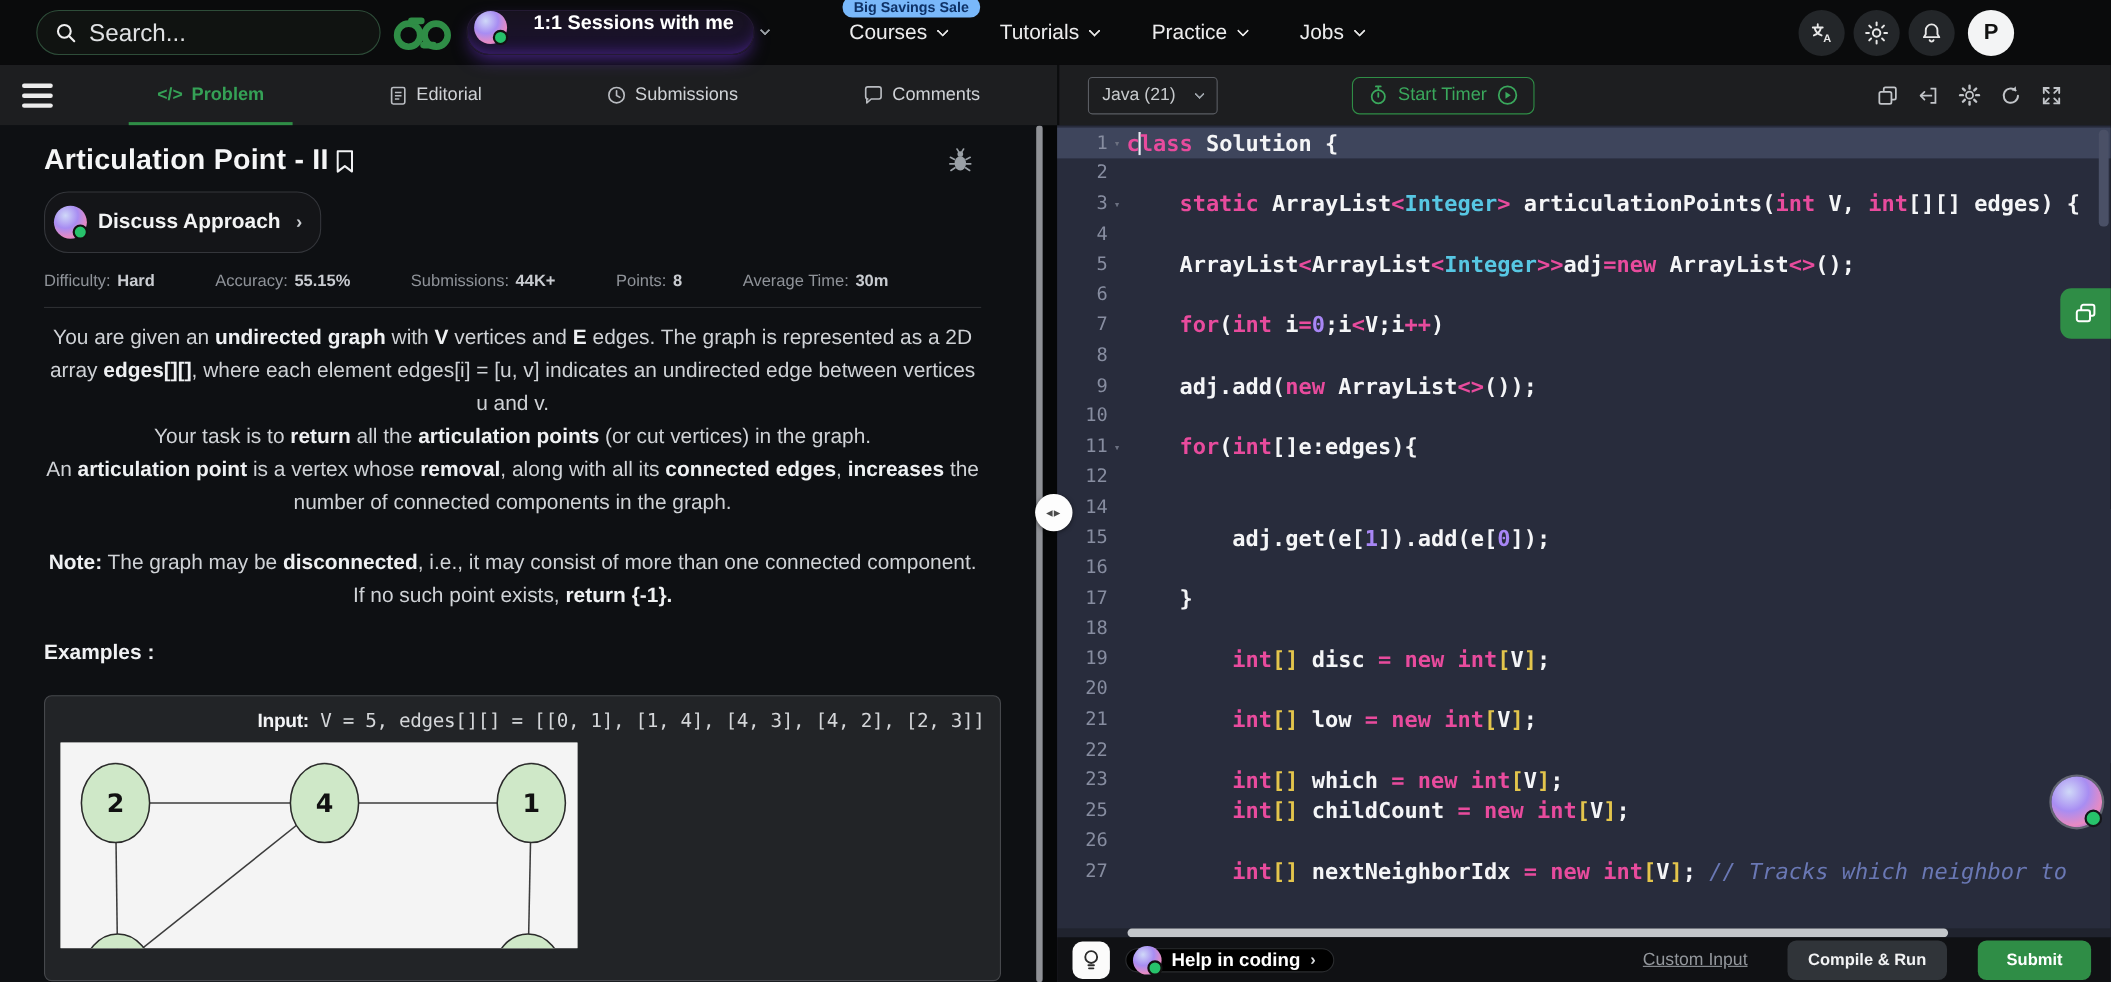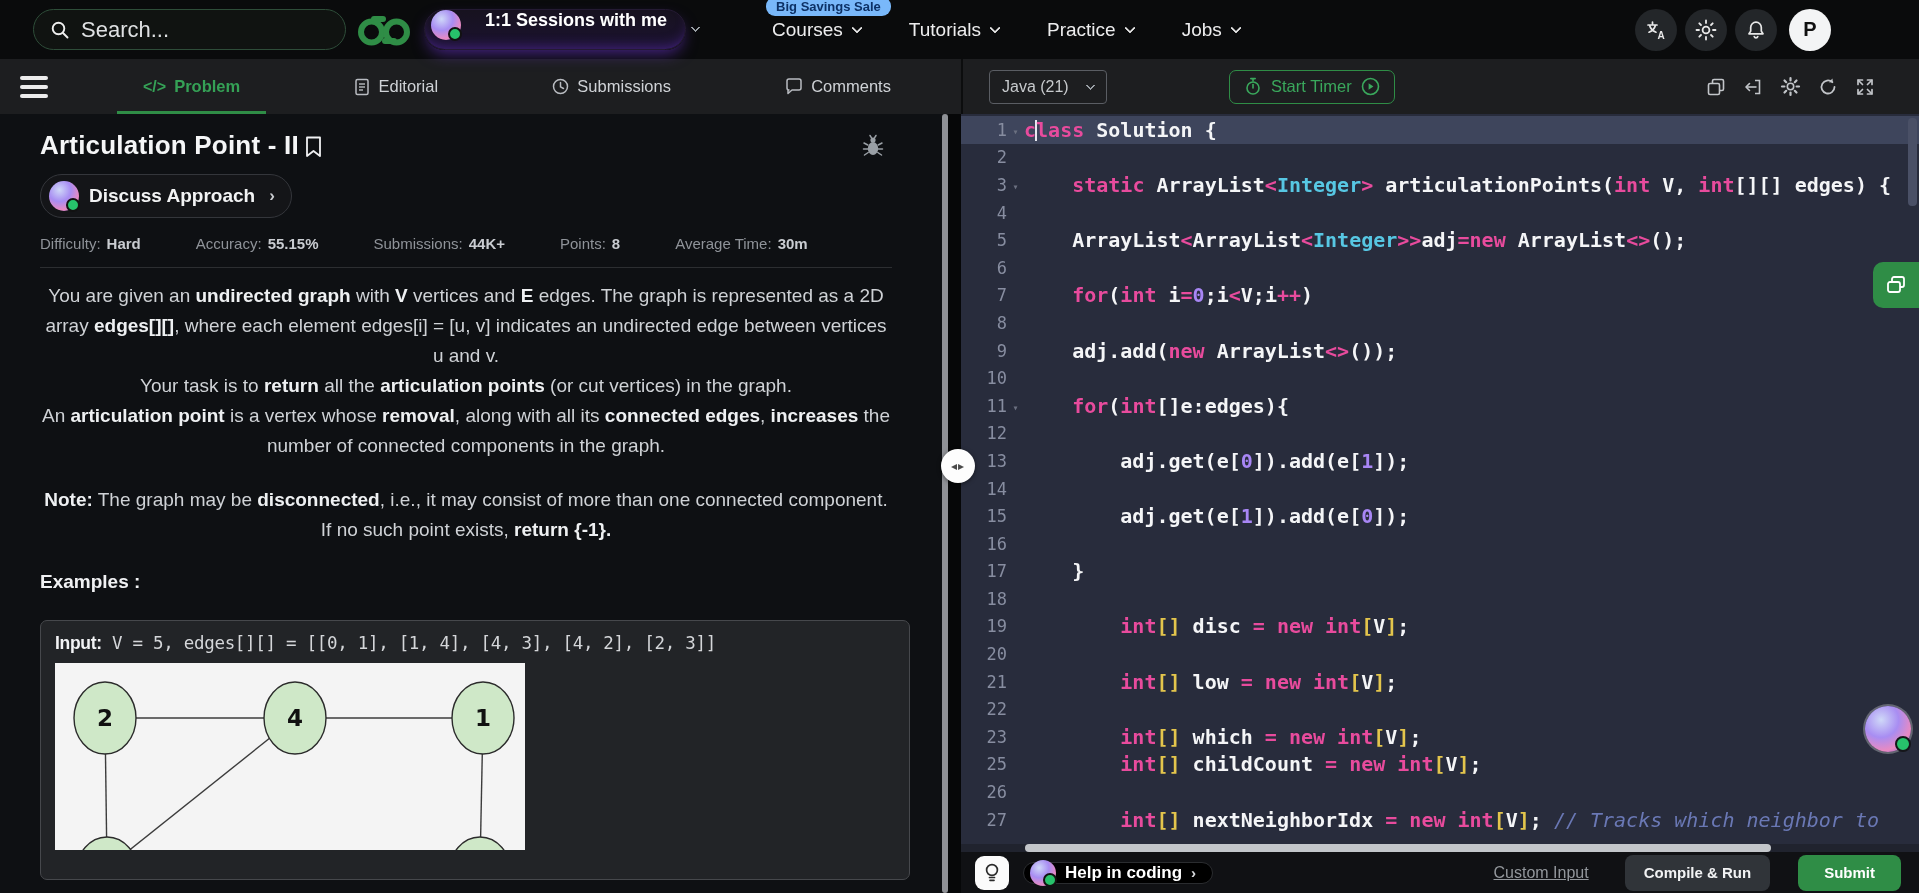--- a/index.html
+++ b/index.html
@@ -45,34 +45,34 @@
   .main { position:relative; display:flex; height:779px; }
   .left-panel { position:relative; width:948px; height:100%; background:#0e1013; overflow:hidden; padding:16px 56px 0 40px; }
   .left-scrollbar { position:absolute; top:0; right:0; width:6px; height:100%; background:#8f9196; border-radius:3px; }
   .divider { width:13px; background:#060708; height:100%; }
   .resize-handle { position:absolute; left:941px; top:335px; width:34px; height:34px; border-radius:50%; background:#fdfdfd; z-index:30; display:flex; align-items:center; justify-content:center; color:#4a4a4a; font-size:12px; letter-spacing:1px; cursor:col-resize; box-shadow:0 1px 4px rgba(0,0,0,.5); }
 
   .title-row { display:flex; align-items:center; }
   .page-title { color:#f5f6f7; font-size:26px; font-weight:700; letter-spacing:.2px; }
   .bookmark { margin-left:6px; margin-top:2px; cursor:pointer; }
   .bug-btn { margin-left:auto; margin-right:8px; cursor:pointer; }
-  .discuss-pill { margin-top:13px; display:inline-flex; align-items:center; gap:10px; height:44px; border:1px solid #34363b; background:#141518; border-radius:22px; padding:0 16px 0 8px; color:#f2f3f4; font-size:19px; font-weight:600; cursor:pointer; }
+  .discuss-pill { margin-top:13px; display:inline-flex; align-items:center; gap:10px; height:56px; border:1px solid #34363b; background:#141518; border-radius:22px; padding:0 16px 0 8px; color:#f2f3f4; font-size:19px; font-weight:600; cursor:pointer; }
   .discuss-arrow { color:#c9ccd0; font-size:17px; margin-left:4px; }
   .stats-row { margin-top:17px; display:flex; gap:55px; font-size:15px; color:#8f9399; white-space:nowrap; }
   .stats-row b { color:#c9ccd1; font-weight:700; }
   .stat { display:flex; gap:6px; }
   hr.sep { border:none; border-top:1px solid #2c2e31; margin:15px 0 0 0; }
 
   .desc { margin-top:13px; color:#cfd2d6; font-size:19px; line-height:30px;text-align:center; }
   .desc .b { color:#eef0f2; font-weight:700; }
   .desc-block + .desc-block { margin-top:24px; }
   .examples-heading { margin-top:26px; color:#f0f1f3; font-size:19px; font-weight:700; }
 
   .example-box { margin-top:27px; width:870px; height:260px; border:1.5px solid #46484c; border-radius:7px; background:#222427; padding:12px 14px; }
-  .input-line { font-family:"DejaVu Sans Mono", monospace; font-size:17.5px; color:#d4d6d9; letter-spacing:-.3px; }
+  .input-line { font-family:"DejaVu Sans Mono", monospace; font-size:17.5px; color:#d4d6d9; letter-spacing:-.3px;text-align:right; }
   .input-line .b { font-family:"Liberation Sans",sans-serif; font-weight:700; color:#f2f3f5; }
   .graph-wrap { margin-top:9px; width:470px; background:#f4f4f4; }
 
   
   .editor-panel { position:relative; flex:1; height:100%; background:#282c3c; overflow:hidden; }
   .code-scroll { padding-top:2px; font-family:"DejaVu Sans Mono", monospace; font-size:20px; font-weight:600; }
   .code-line { display:flex; height:27.6px; align-items:center; white-space:pre; color:#f4f5f7; }
   .code-line .ln { width:46px; text-align:right; color:#878da0; font-size:17px; font-weight:400; flex:none; }
   .code-line .fold { width:17px; text-align:center; color:#6b7080; font-size:10px; flex:none; padding-top:3px; }
   .code-line .code { flex:1; overflow:hidden; }
@@ -418,21 +418,20 @@
           <div class="code-line"><span class="ln">3</span><span class="fold">▾</span><span class="code"><span>    </span><span class="kw">static</span><span> ArrayList</span><span class="kw">&lt;</span><span class="ty">Integer</span><span class="kw">&gt;</span><span> articulationPoints(</span><span class="kw">int</span><span> V, </span><span class="kw">int</span><span>[][] edges) {</span></span></div>
           <div class="code-line"><span class="ln">4</span><span class="fold"></span><span class="code"></span></div>
           <div class="code-line"><span class="ln">5</span><span class="fold"></span><span class="code"><span>    ArrayList</span><span class="kw">&lt;</span><span>ArrayList</span><span class="kw">&lt;</span><span class="ty">Integer</span><span class="kw">&gt;&gt;</span><span>adj</span><span class="kw">=</span><span class="kw">new</span><span> ArrayList</span><span class="kw">&lt;&gt;</span><span>();</span></span></div>
           <div class="code-line"><span class="ln">6</span><span class="fold"></span><span class="code"></span></div>
           <div class="code-line"><span class="ln">7</span><span class="fold"></span><span class="code"><span>    </span><span class="kw">for</span><span>(</span><span class="kw">int</span><span> i</span><span class="kw">=</span><span class="num">0</span><span>;i</span><span class="kw">&lt;</span><span>V;i</span><span class="kw">++</span><span>)</span></span></div>
           <div class="code-line"><span class="ln">8</span><span class="fold"></span><span class="code"></span></div>
           <div class="code-line"><span class="ln">9</span><span class="fold"></span><span class="code"><span>    adj.add(</span><span class="kw">new</span><span> ArrayList</span><span class="kw">&lt;&gt;</span><span>());</span></span></div>
           <div class="code-line"><span class="ln">10</span><span class="fold"></span><span class="code"></span></div>
           <div class="code-line"><span class="ln">11</span><span class="fold">▾</span><span class="code"><span>    </span><span class="kw">for</span><span>(</span><span class="kw">int</span><span>[]e:edges){</span></span></div>
           <div class="code-line"><span class="ln">12</span><span class="fold"></span><span class="code"></span></div>
-          <div class="code-line"><span class="ln">13</span><span class="fold"></span><span class="code"><span>        adj.get(e[</span><span class="num">0</span><span>]).add(e[</span><span class="num">1</span><span>]);</span></span></div>
           <div class="code-line"><span class="ln">14</span><span class="fold"></span><span class="code"></span></div>
           <div class="code-line"><span class="ln">15</span><span class="fold"></span><span class="code"><span>        adj.get(e[</span><span class="num">1</span><span>]).add(e[</span><span class="num">0</span><span>]);</span></span></div>
           <div class="code-line"><span class="ln">16</span><span class="fold"></span><span class="code"></span></div>
           <div class="code-line"><span class="ln">17</span><span class="fold"></span><span class="code"><span>    }</span></span></div>
           <div class="code-line"><span class="ln">18</span><span class="fold"></span><span class="code"></span></div>
           <div class="code-line"><span class="ln">19</span><span class="fold"></span><span class="code"><span>        </span><span class="kw">int</span><span class="brk">[]</span><span> disc </span><span class="kw">=</span><span> </span><span class="kw">new</span><span> </span><span class="kw">int</span><span class="brk">[</span><span>V</span><span class="brk">]</span><span>;</span></span></div>
           <div class="code-line"><span class="ln">20</span><span class="fold"></span><span class="code"></span></div>
           <div class="code-line"><span class="ln">21</span><span class="fold"></span><span class="code"><span>        </span><span class="kw">int</span><span class="brk">[]</span><span> low </span><span class="kw">=</span><span> </span><span class="kw">new</span><span> </span><span class="kw">int</span><span class="brk">[</span><span>V</span><span class="brk">]</span><span>;</span></span></div>
           <div class="code-line"><span class="ln">22</span><span class="fold"></span><span class="code"></span></div>
           <div class="code-line"><span class="ln">23</span><span class="fold"></span><span class="code"><span>        </span><span class="kw">int</span><span class="brk">[]</span><span> which </span><span class="kw">=</span><span> </span><span class="kw">new</span><span> </span><span class="kw">int</span><span class="brk">[</span><span>V</span><span class="brk">]</span><span>;</span></span></div>

